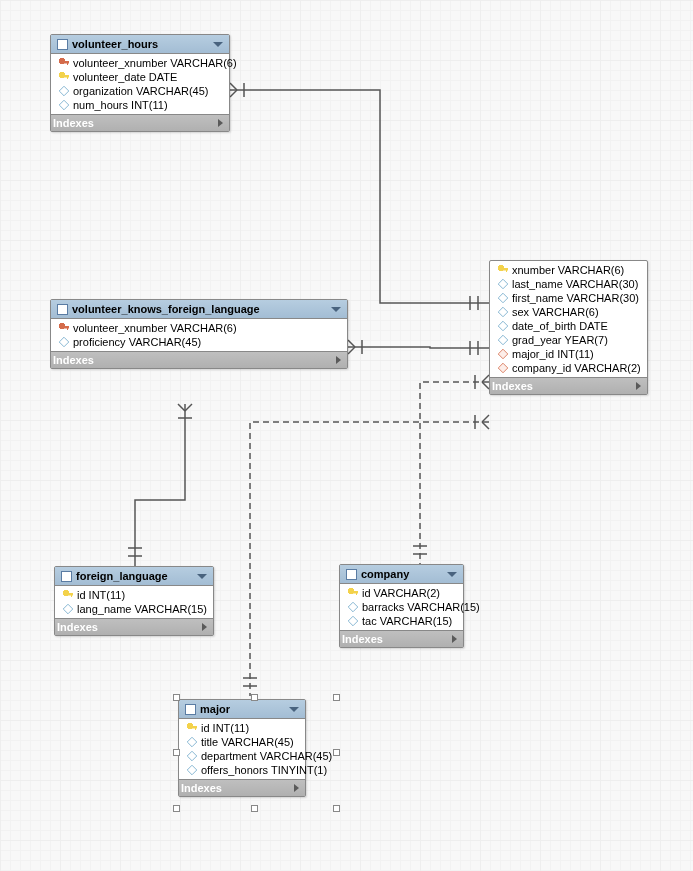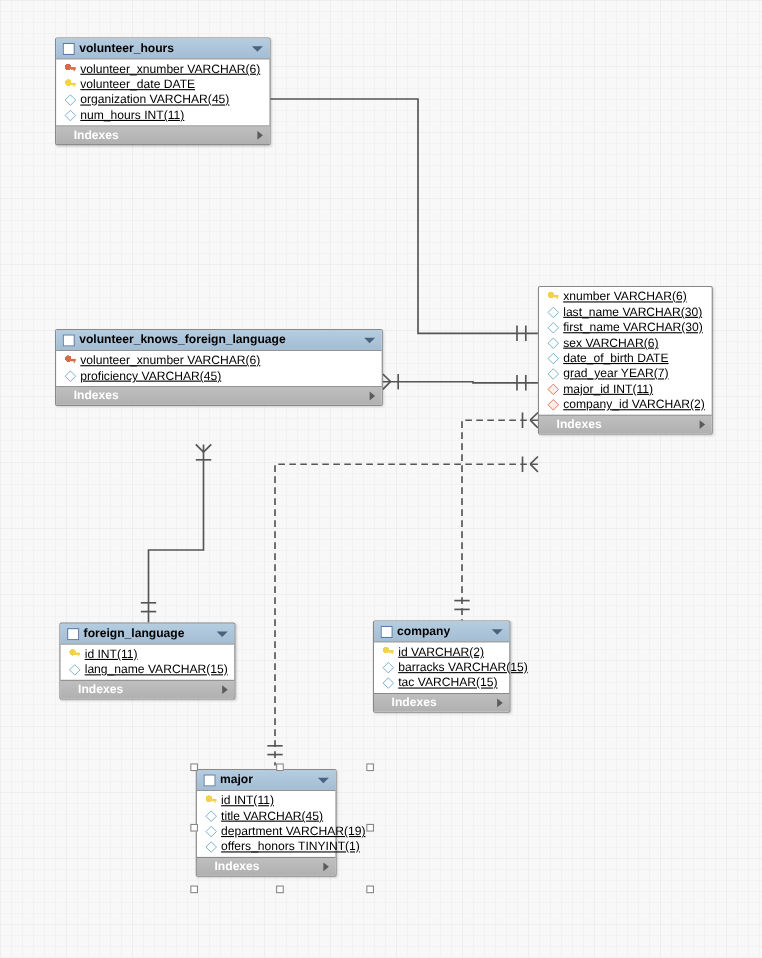--- a/index.html
+++ b/index.html
@@ -43,21 +43,21 @@
     flex-shrink: 0;
   }
   .table-header .chev {
     margin-left: auto;
     width: 0; height: 0;
     border-left: 5px solid transparent;
     border-right: 5px solid transparent;
     border-top: 5px solid #49637e;
     flex-shrink: 0;
   }
-  .cols { padding: 2px 0; text-decoration: underline; }
+  .cols { padding: 2px 0; }
   .col {
     display: flex;
     align-items: center;
     gap: 4px;
     padding: 1px 6px 1px 8px;
     color: #000;
     white-space: nowrap;
   }
   .col .ico { width: 10px; height: 10px; flex-shrink: 0; display: inline-block; }
   .ico.pk {
@@ -91,21 +91,21 @@
     background: #fff;
   }
   .ico.fkd {
     border: 1px solid #d46b4b;
     transform: rotate(45deg) scale(0.75);
     background: #fdeee9;
   }
   .indexes {
     background: linear-gradient(#bfbfbf,#b0b0b0);
     border-top: 1px solid #888;
-    padding: 2px 6px 2px 16px;
+    padding: 2px 6px 2px 2px;
     color: #fff;
     display: flex;
     align-items: center;
     font-weight: bold;
   }
   .indexes .rchev {
     margin-left: auto;
     width: 0; height: 0;
     border-top: 4px solid transparent;
     border-bottom: 4px solid transparent;
@@ -166,21 +166,21 @@
   <line x1="413" y1="546" x2="427" y2="546"></line>
 
   <polyline class="dashed" points="489,422 250,422 250,696"></polyline>
   <line x1="482" y1="422" x2="489" y2="415"></line>
   <line x1="482" y1="422" x2="489" y2="429"></line>
   <line x1="475" y1="415" x2="475" y2="429"></line>
   <line x1="243" y1="686" x2="257" y2="686"></line>
   <line x1="243" y1="678" x2="257" y2="678"></line>
 </svg>
 
-<div class="table" style="left:50px; top:34px; width:196px;text-align:center;">
+<div class="table" style="left:50px; top:34px; width:180px;text-align:center;">
   <div class="table-header">
     <span class="ticon"></span>
     <span>volunteer_hours</span>
     <span class="chev"></span>
   </div>
   <div class="cols">
     <div class="col">
         <span class="ico fk"></span>
         <span>volunteer_xnumber VARCHAR(6)</span>
       </div>
@@ -324,21 +324,21 @@
     <div class="col">
         <span class="ico pk"></span>
         <span>id INT(11)</span>
       </div>
     <div class="col">
         <span class="ico attr"></span>
         <span>title VARCHAR(45)</span>
       </div>
     <div class="col">
         <span class="ico attr"></span>
-        <span>department VARCHAR(19)</span>
+        <span>department VARCHAR(45)</span>
       </div>
     <div class="col">
         <span class="ico attr"></span>
         <span>offers_honors TINYINT(1)</span>
       </div>
   </div>
   <div class="indexes">
     <span>Indexes</span>
     <span class="rchev"></span>
   </div>

